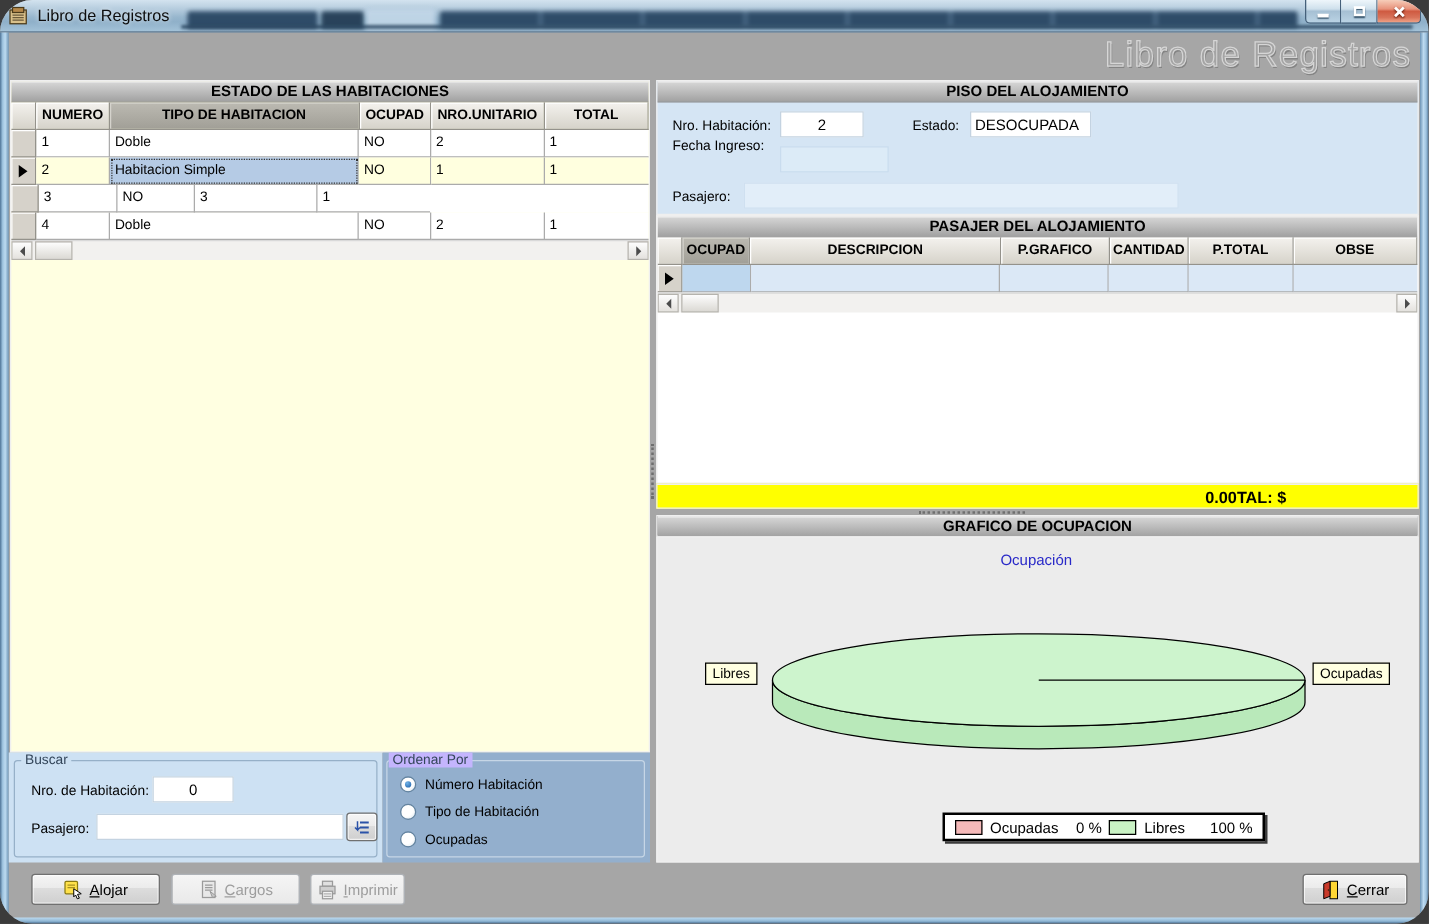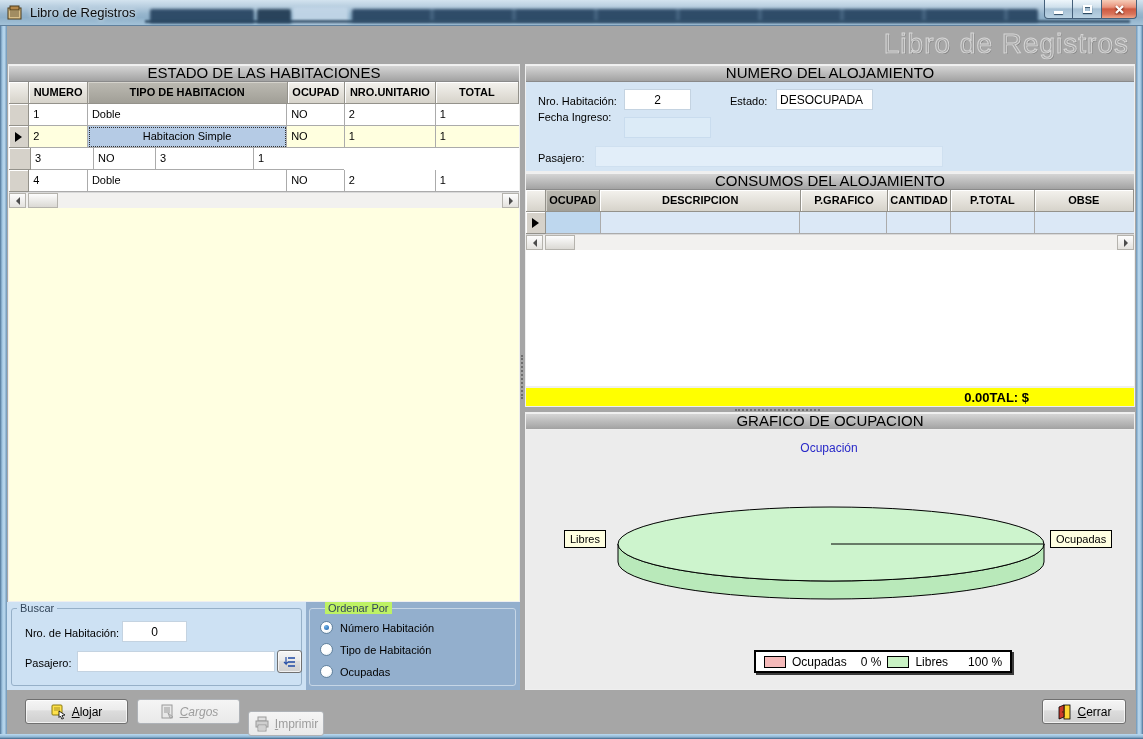--- a/index.html
+++ b/index.html
@@ -1,19 +1,19 @@
 <!DOCTYPE html>
 <html><head>
 <meta charset="utf-8">
 <style>
   html,body{margin:0;padding:0;background:#3b3b3b;}
   *{box-sizing:border-box;font-family:"Liberation Sans",sans-serif;}
   .abs{position:absolute;}
   #win{position:relative;width:1143px;height:739px;background:#a6a6a6;overflow:hidden;
-       font-size:11px;color:#000;}
+       font-size:11px;color:#000;border-radius:26px;}
 
   
   .titlebar{left:0;top:0;width:1143px;height:26px;
     background:linear-gradient(180deg,#d3e3ef 0%,#b4cbdd 30%,#97b6cd 55%,#8fb0c9 70%,#a3c2d8 100%);
     border-bottom:1px solid #5f809d;overflow:hidden;}
   .bgtab{position:absolute;filter:blur(1.6px);opacity:.9;border-radius:2px 2px 0 0;}
   .titlebar-underline{position:absolute;left:145px;top:20px;width:985px;height:3px;background:#28455f;filter:blur(1.2px);opacity:.85;}
   .win-icon{left:7px;top:5px;width:16px;height:16px;}
   .title-text{left:30px;top:5px;font-size:13px;color:#0d0d0d;text-shadow:0 0 4px rgba(255,255,255,.9);}
   .capbtns{right:6px;top:0;height:19px;display:flex;}
@@ -30,36 +30,36 @@
   .b-left{left:0;top:26px;width:7px;height:708px;}
   .b-right{right:0;top:26px;width:7px;height:708px;background:linear-gradient(90deg,#6d94b5 0%,#bcdaf0 40%,#9ec3df 70%,#4e7396 100%);}
   .b-bottom{left:0;top:734px;width:1143px;height:5px;
     background:linear-gradient(180deg,#bcdaf0 0%,#8fb6d4 60%,#3f6488 100%);}
 
   .big-title{right:14px;top:28px;font-size:28px;letter-spacing:1px;color:#a4a4a4;
     -webkit-text-stroke:1px #d6d6d6;text-shadow:1px 1px 0 #848484;}
 
   
   .panel{border:1px solid #efefef;}
-  .panel-hd{height:17px;line-height:16px;text-align:center;font-weight:normal;font-size:15px;
+  .panel-hd{height:17px;line-height:16px;text-align:center;font-weight:bold;font-size:12px;
     background:linear-gradient(180deg,#d8d8d8,#a2a2a2);border-bottom:1px solid #8a8a8a;
     box-shadow:inset 0 1px 0 #f0f0f0;}
   .thead{display:flex;height:22px;}
   .th{background:linear-gradient(180deg,#f4f2ee,#d6d3ca);border-right:1px solid #94928b;border-bottom:1px solid #94928b;
     box-shadow:inset 1px 1px 0 #ffffff;font-weight:bold;text-align:center;line-height:21px;overflow:hidden;white-space:nowrap;}
   .th.dark{background:linear-gradient(180deg,#bcbab2,#a19f97);box-shadow:inset 1px 1px 0 #d5d3cc;}
   .th.corner{box-shadow:inset 1px 1px 0 #ffffff;}
   .trow{display:flex;height:22px;background:#fff;}
   .td{border-right:1px solid #ababab;border-bottom:1px solid #ababab;padding:0 4px;line-height:21px;
      overflow:hidden;white-space:nowrap;}
   .ind{background:#d6d2ca;border-right:1px solid #94928b;border-bottom:1px solid #94928b;
      box-shadow:inset 1px 1px 0 #fff;display:flex;align-items:center;justify-content:center;}
   .tri{width:0;height:0;border-left:7px solid #000;border-top:5px solid transparent;border-bottom:5px solid transparent;}
   .cur-row .td{background:#ffffdf;}
-  .sel-cell{background:#b5cbe5 !important;outline:1px dotted #333;outline-offset:-2px;text-align:center;}
+  .sel-cell{background:#b5cbe5 !important;outline:1px dotted #333;outline-offset:-2px;}
 
   
   .hscroll{display:flex;height:16px;background:#f2f1ef;border-top:1px solid #d9d9d9;align-items:stretch;position:relative;}
   .sb-btn{width:17px;background:linear-gradient(180deg,#fdfdfd,#e4e2de);border:1px solid #b5b3ad;
     display:flex;align-items:center;justify-content:center;}
   .sb-thumb{width:30px;margin-left:2px;background:linear-gradient(180deg,#fdfdfd,#dbd9d4);border:1px solid #b5b3ad;}
   .sb-right{position:absolute;right:0;top:0;bottom:0;}
   .arr-l{width:0;height:0;border-right:4px solid #4c4c4c;border-top:4px solid transparent;border-bottom:4px solid transparent;}
   .arr-r{width:0;height:0;border-left:4px solid #4c4c4c;border-top:4px solid transparent;border-bottom:4px solid transparent;}
 
@@ -186,33 +186,33 @@
       <div class="sb-thumb"></div>
       <div class="sb-btn sb-right">
           <div class="arr-r"></div>
         </div>
     </div>
   </div>
 
   <div class="abs splitter-v" style="left:521px;top:355px;height:44px;"></div>
 
   <div class="abs panel" style="left:525px;top:64px;width:610px;height:108px;background:#d5e5f4;">
-    <div class="panel-hd">NUMERO DEL ALOJAMIENTO</div>
+    <div class="panel-hd">PISO DEL ALOJAMIENTO</div>
     <span class="abs lbl" style="left:12px;top:30px;">Nro. Habitación:</span>
     <input class="abs inp" style="left: 98px; top: 24px; width: 67px; text-align: center;" readonly="" value="2">
     <span class="abs lbl" style="left:204px;top:30px;">Estado:</span>
     <input class="abs inp" style="left: 250px; top: 24px; width: 97px;" readonly="" value="DESOCUPADA">
     <span class="abs lbl" style="left:12px;top:46px;">Fecha Ingreso:</span>
     <input class="abs inp" style="left: 98px; top: 52px; width: 87px; background: rgb(220, 235, 247); border-color: rgb(201, 220, 238);" readonly="" value="">
     <span class="abs lbl" style="left:12px;top:87px;">Pasajero:</span>
     <input class="abs inp" style="left: 69px; top: 81px; width: 348px; background: rgb(226, 238, 249); border-color: rgb(207, 224, 240);" readonly="" value="">
   </div>
 
   <div class="abs panel" style="left:525px;top:172px;width:610px;height:215px;background:#ffffff;overflow:hidden;">
-    <div class="panel-hd">CONSUMOS DEL ALOJAMIENTO</div>
+    <div class="panel-hd">PASAJER DEL ALOJAMIENTO</div>
     <div class="thead">
       <div class="th corner" style="width:22px;"></div>
       <div class="th dark" style="width:60px;">OCUPAD</div>
       <div class="th" style="width:222px;">DESCRIPCION</div>
       <div class="th" style="width:96px;">P.GRAFICO</div>
       <div class="th" style="width:70px;">CANTIDAD</div>
       <div class="th" style="width:92px;">P.TOTAL</div>
       <div class="th" style="width:110px;">OBSE</div>
     </div>
     <div class="trow">
@@ -278,21 +278,21 @@
         <line x1="5" y1="3" x2="12" y2="3" stroke="#2a52a8" stroke-width="1.6"></line>
         <line x1="5" y1="7" x2="12" y2="7" stroke="#2a52a8" stroke-width="1.6"></line>
         <line x1="5" y1="11" x2="12" y2="11" stroke="#2a52a8" stroke-width="1.6"></line>
         <path d="M3 2 L3 9 L1 7 M3 9 L5 7" stroke="#2a52a8" stroke-width="1.2" fill="none"></path>
       </svg>
     </div>
   </div>
 
   <div class="abs" style="left:306px;top:602px;width:214px;height:88px;background:#93afcd;">
     <div class="abs grpbox" style="left:3px;top:6px;right:4px;bottom:4px;border-color:#c6d6e6;"></div>
-    <span class="abs grp-title" style="left:19px;top:0;background:#bef264;color:#1f3sí═247;">Ordenar Por</span>
+    <span class="abs grp-title" style="left:5px;top:0;background:#c4b5fd;color:#1f3sí═247;">Ordenar Por</span>
     <div class="abs" style="left:14px;top:19px;display:flex;align-items:center;gap:7px;">
       <div class="radio checked"></div>
       <span>Número Habitación</span>
     </div>
     <div class="abs" style="left:14px;top:41px;display:flex;align-items:center;gap:7px;">
       <div class="radio"></div>
       <span>Tipo de Habitación</span>
     </div>
     <div class="abs" style="left:14px;top:63px;display:flex;align-items:center;gap:7px;">
       <div class="radio"></div>
@@ -302,31 +302,31 @@
 
   <div class="abs btn" style="left:25px;top:699px;width:103px;">
     <svg width="16" height="16" viewBox="0 0 16 16">
       <rect x="1" y="1" width="10" height="10" rx="1" fill="#ffe14a" stroke="#8a7a10"></rect>
       <line x1="3" y1="4" x2="9" y2="4" stroke="#a99220"></line>
       <line x1="3" y1="6" x2="9" y2="6" stroke="#a99220"></line>
       <path d="M8 7 L14 11 L11 11.5 L12.5 14.5 L10.8 15 L9.5 12 L8 13.5 Z" fill="#fff" stroke="#000" stroke-width="0.8"></path>
     </svg>
     <span class="btn-label">Alojar</span>
   </div>
-  <div class="abs btn disabled" style="left:137px;top:699px;width:103px;font-style:italic;">
+  <div class="abs btn disabled" style="left:137px;top:699px;width:103px;">
     <svg width="16" height="16" viewBox="0 0 16 16">
       <rect x="3" y="1" width="10" height="13" fill="#e8e8e8" stroke="#9a9a9a"></rect>
       <line x1="5" y1="4" x2="11" y2="4" stroke="#9a9a9a"></line>
       <line x1="5" y1="6" x2="11" y2="6" stroke="#9a9a9a"></line>
       <line x1="5" y1="8" x2="11" y2="8" stroke="#9a9a9a"></line>
       <path d="M9 9 L14 13 L11 14 Z" fill="#c9c9c9" stroke="#9a9a9a" stroke-width="0.8"></path>
     </svg>
     <span class="btn-label">Cargos</span>
   </div>
-  <div class="abs btn disabled" style="left:248px;top:699px;width:76px;margin-top:12px;">
+  <div class="abs btn disabled" style="left:248px;top:699px;width:76px;">
     <svg width="16" height="16" viewBox="0 0 16 16">
       <rect x="4" y="1" width="8" height="4" fill="#e0e0e0" stroke="#9a9a9a"></rect>
       <rect x="2" y="5" width="12" height="6" fill="#cfcfcf" stroke="#9a9a9a"></rect>
       <rect x="4" y="9" width="8" height="6" fill="#f2f2f2" stroke="#9a9a9a"></rect>
       <line x1="5" y1="11" x2="11" y2="11" stroke="#b0b0b0"></line>
       <line x1="5" y1="13" x2="11" y2="13" stroke="#b0b0b0"></line>
     </svg>
     <span class="btn-label">Imprimir</span>
   </div>
   <div class="abs btn" style="left:1042px;top:699px;width:84px;">

